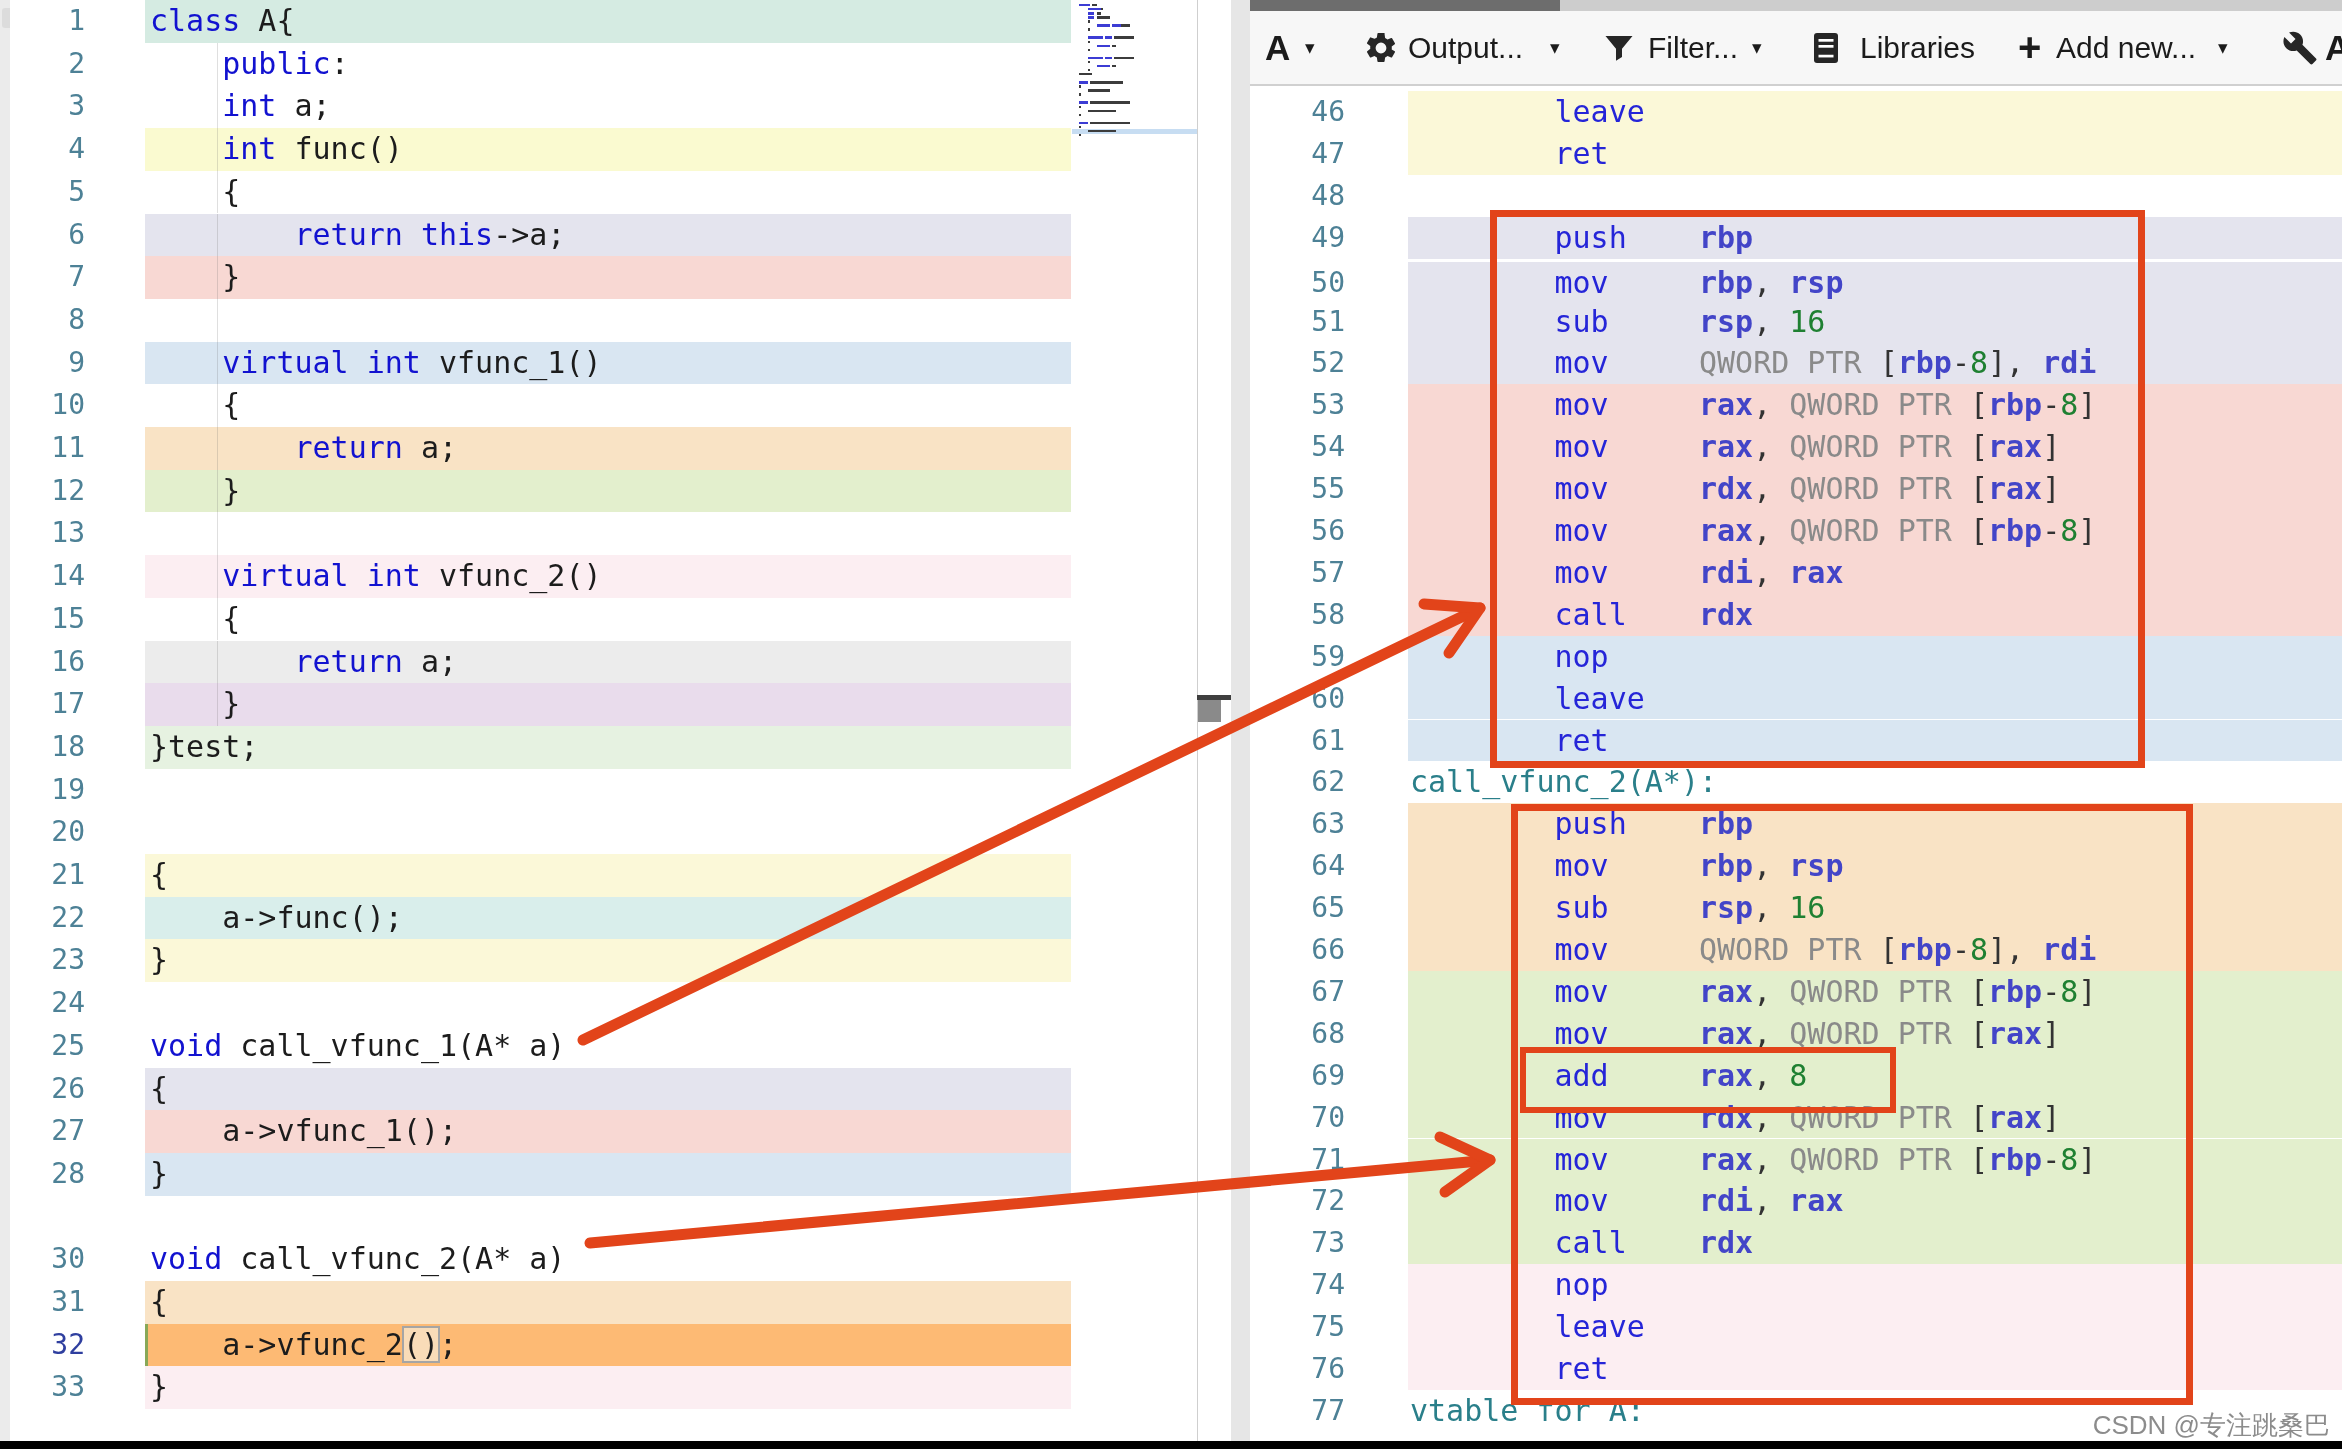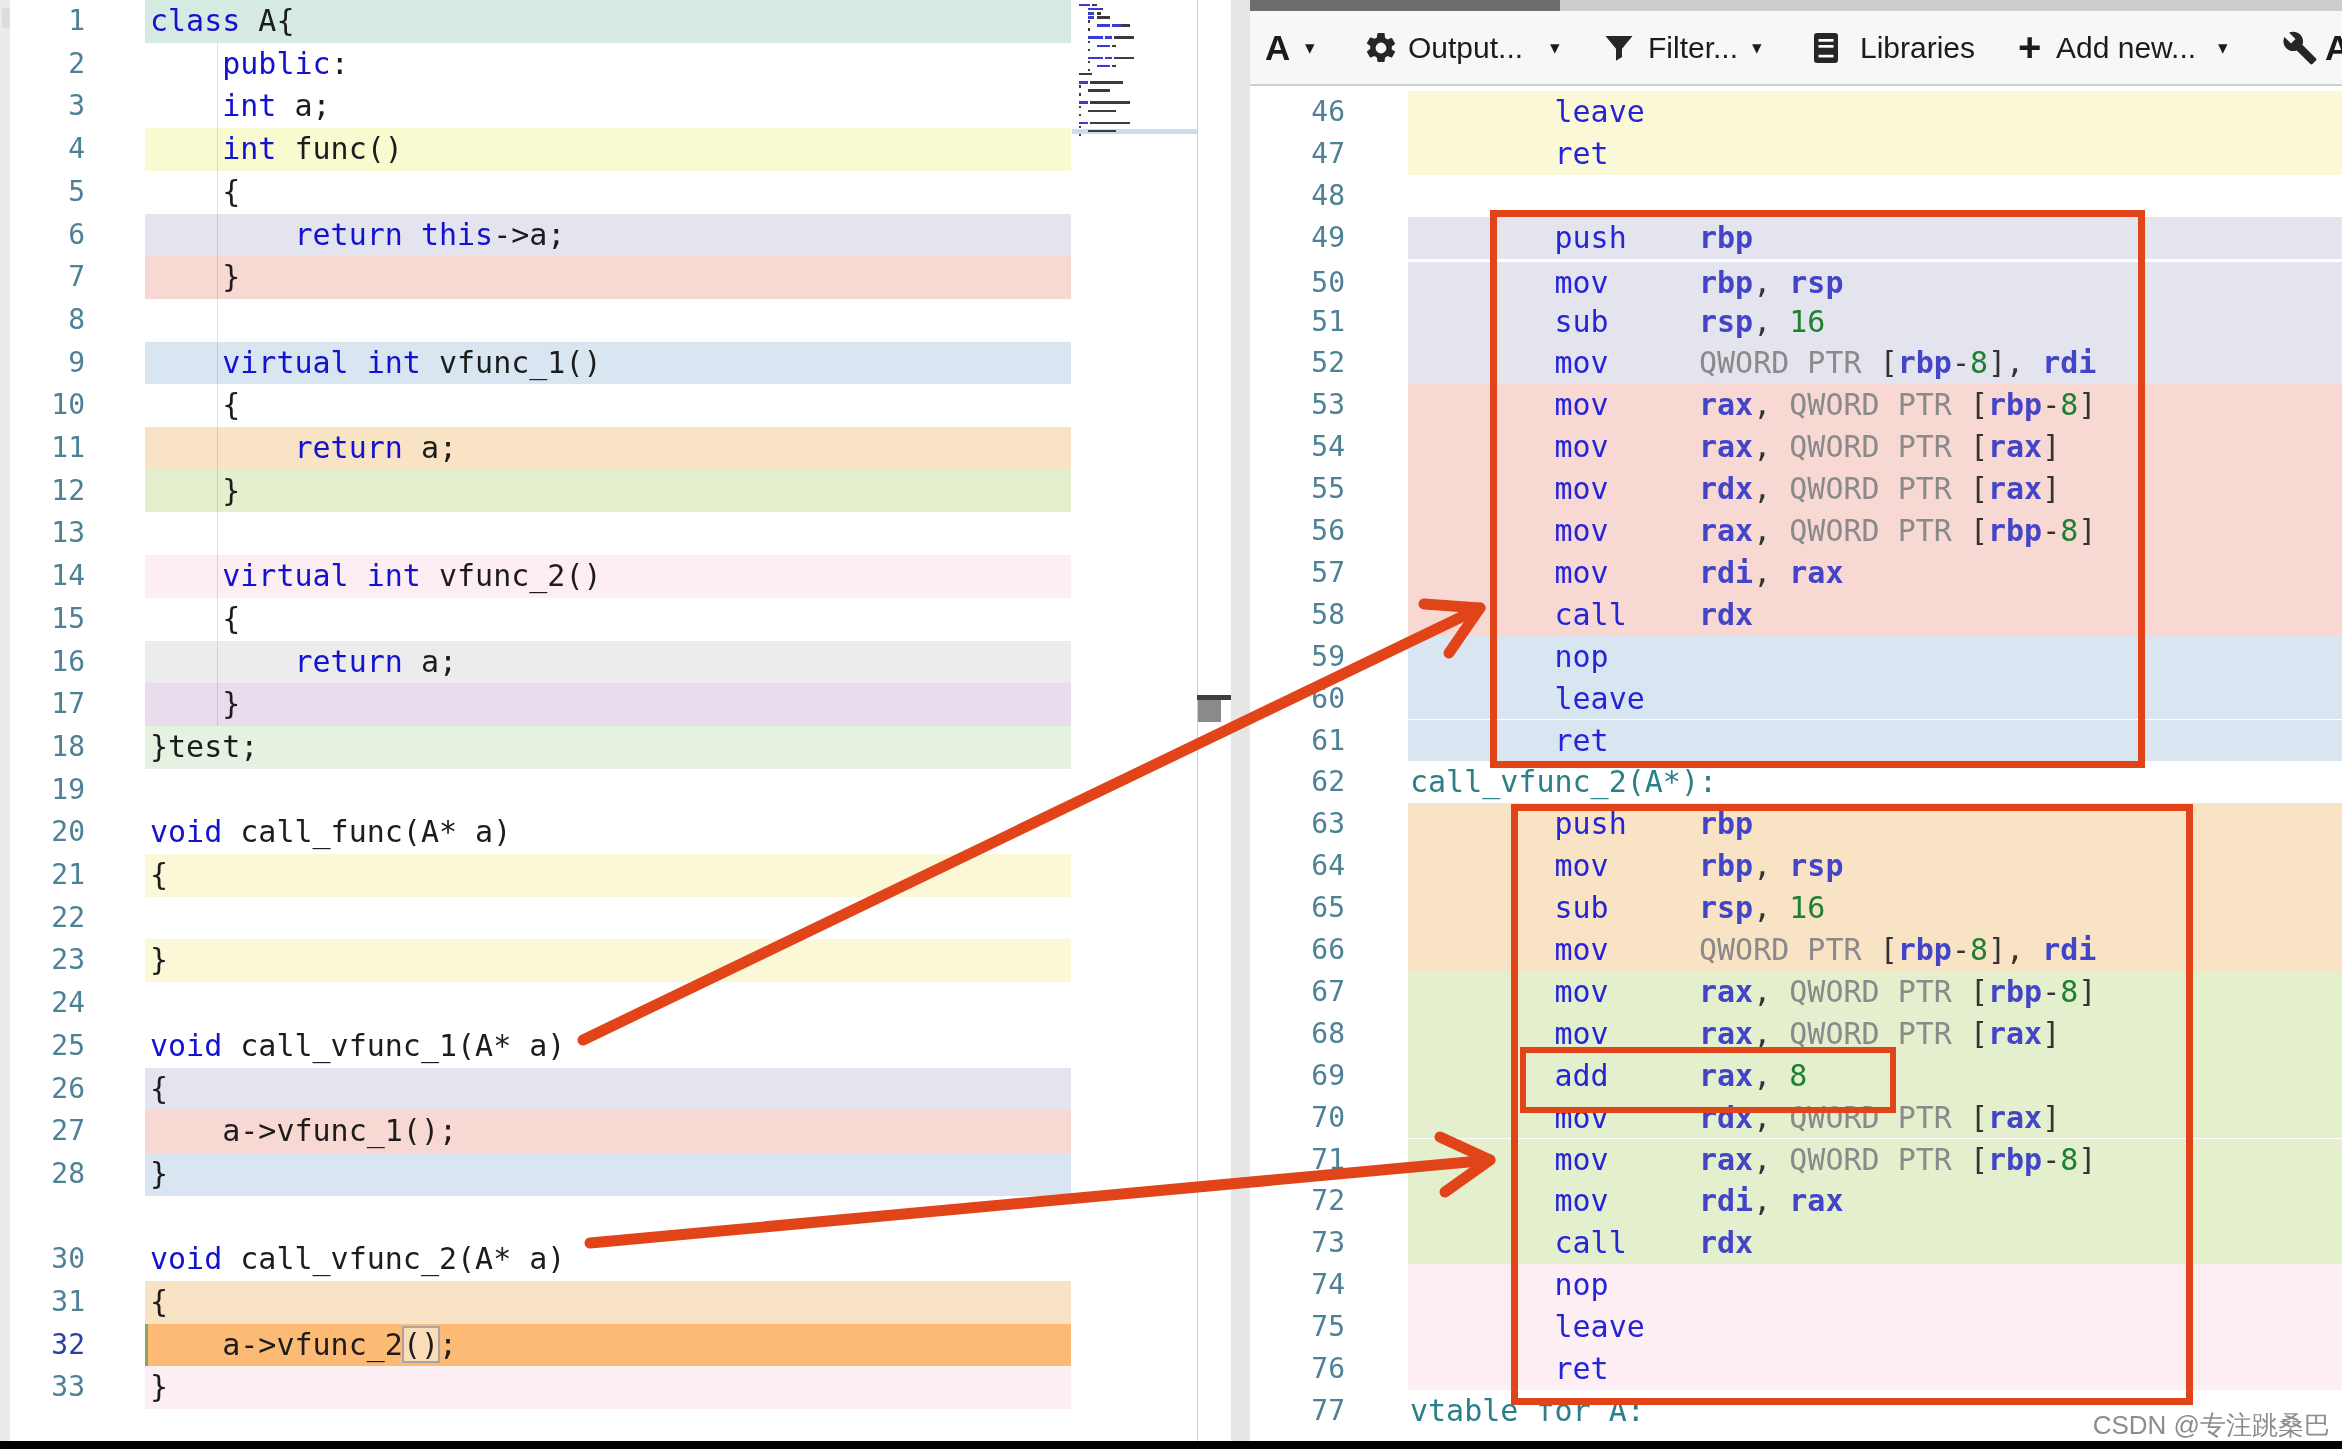--- a/index.html
+++ b/index.html
@@ -140,28 +140,28 @@
       <div class="src-row" style="top: 725.9px;">
         <div class="src-num">18</div>
         <div class="src-band" style="background: rgb(230, 242, 225);"><span class="tok-pl">}test;</span></div>
       </div>
       <div class="src-row" style="top: 768.6px;">
         <div class="src-num">19</div>
         <div class="src-band"></div>
       </div>
       <div class="src-row" style="top: 811.3px;">
         <div class="src-num">20</div>
-        <div class="src-band"><span class="tok-kw">void</span><span class="tok-pl"> call_func(A* a)</span></div>
       </div>
       <div class="src-row" style="top: 854px;">
         <div class="src-num">21</div>
         <div class="src-band" style="background: rgb(251, 248, 216);"><span class="tok-pl">{</span></div>
       </div>
       <div class="src-row" style="top: 896.7px;">
         <div class="src-num">22</div>
+        <div class="src-band" style="background: rgb(217, 238, 235);"><span class="tok-pl">    a-&gt;func();</span></div>
       </div>
       <div class="src-row" style="top: 939.4px; padding-left: 24px;">
         <div class="src-num">23</div>
         <div class="src-band" style="background: rgb(251, 248, 216);"><span class="tok-pl">}</span></div>
       </div>
       <div class="src-row" style="top: 982.1px;">
         <div class="src-num">24</div>
         <div class="src-band"></div>
       </div>
       <div class="src-row" style="top: 1024.8px;">

